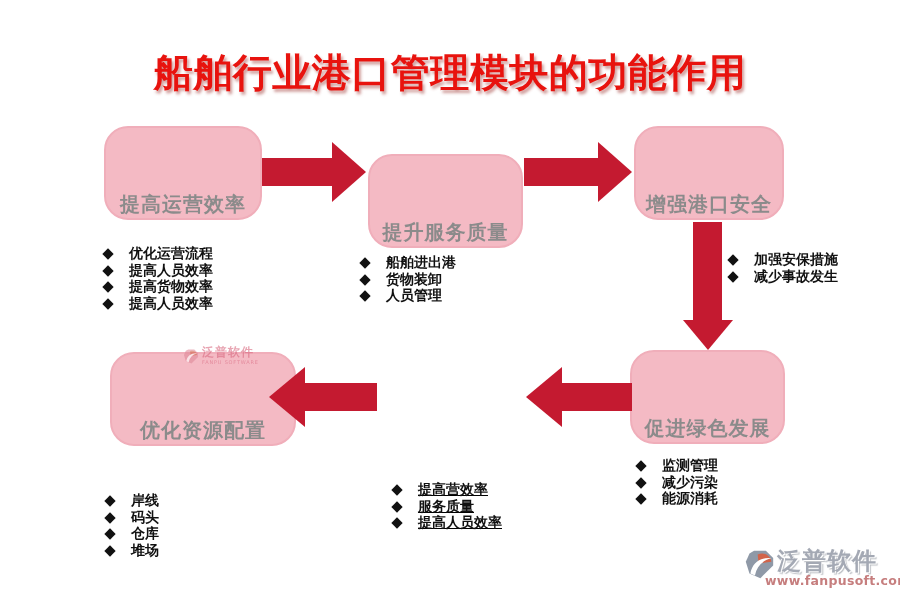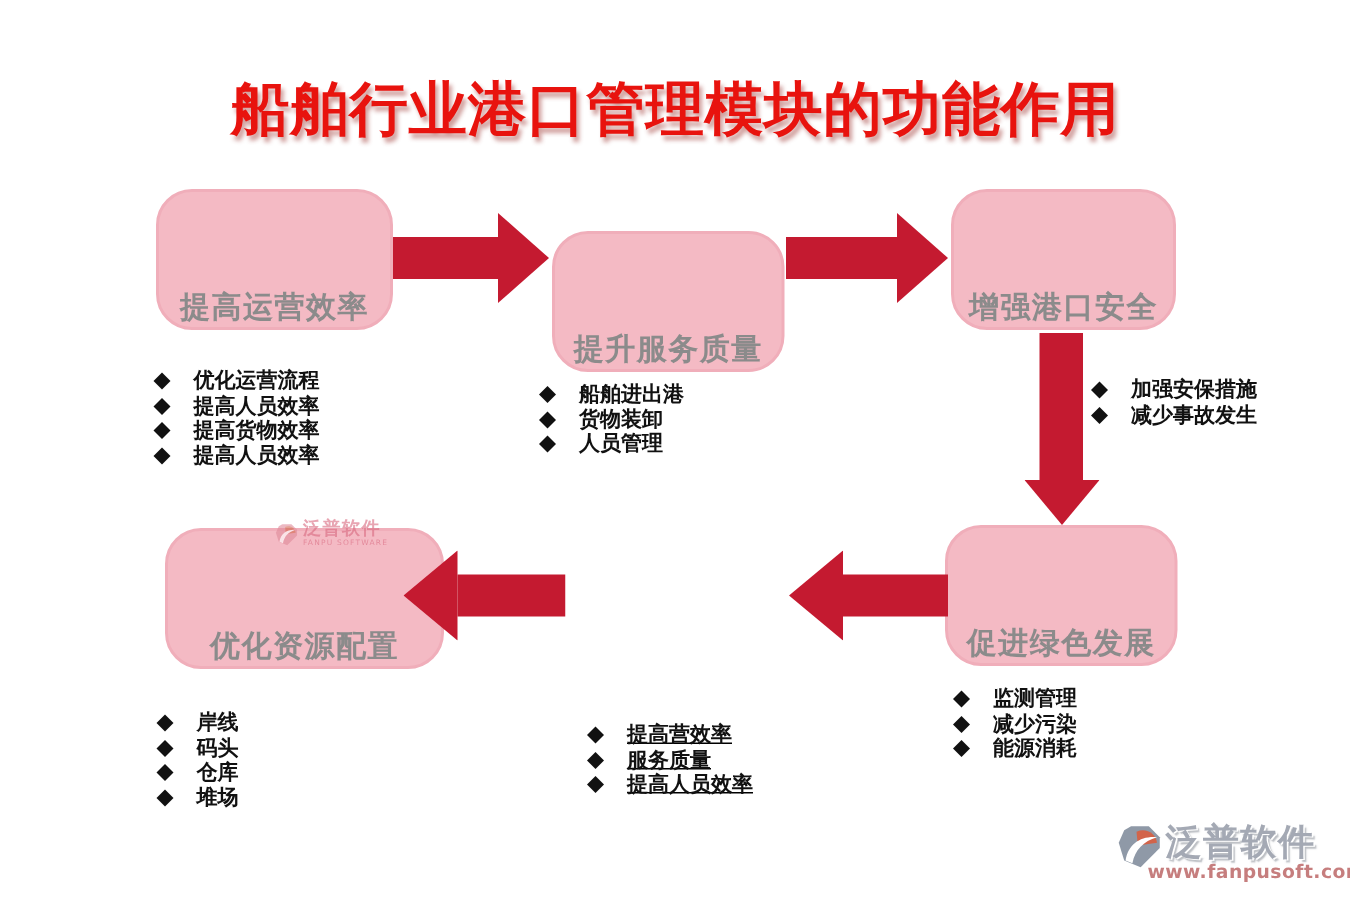--- a/index.html
+++ b/index.html
@@ -35,21 +35,21 @@
   .al2   { left:269px; top:367px; }
 
   .vlist { position:absolute; }
   .vitem { display:flex; align-items:center; height:16.6px; font-size:14px;
            font-weight:700; color:#111111; white-space:nowrap; }
   .diamond { width:8px; height:8px; background:#111111; transform:rotate(45deg);
              margin-right:17px; flex:0 0 8px; }
   .l-operation       { left:104px; top:246px; }
   .l-service         { left:361px; top:255px; }
   .l-safety          { left:729px; top:252px;font-family:Liberation Serif, serif; }
-  .l-resources       { left:106px; top:474px; }
+  .l-resources       { left:106px; top:493px; }
   .l-competitiveness { left:393px; top:482px;text-decoration:underline; }
   .l-green           { left:637px; top:458px; }
 
   .wm { position:absolute; left:183px; top:346px; display:flex; align-items:flex-start;
         opacity:0.6; }
   .wm-icon { width:16px; height:17px; margin-right:3px; margin-top:2px; }
   .wm-brand { font-size:12px; font-weight:700; color:#d96a80; letter-spacing:1px;
               line-height:13px; }
   .wm-sub { font-size:5px; color:#d96a80; letter-spacing:0.8px; line-height:6px; }
 

